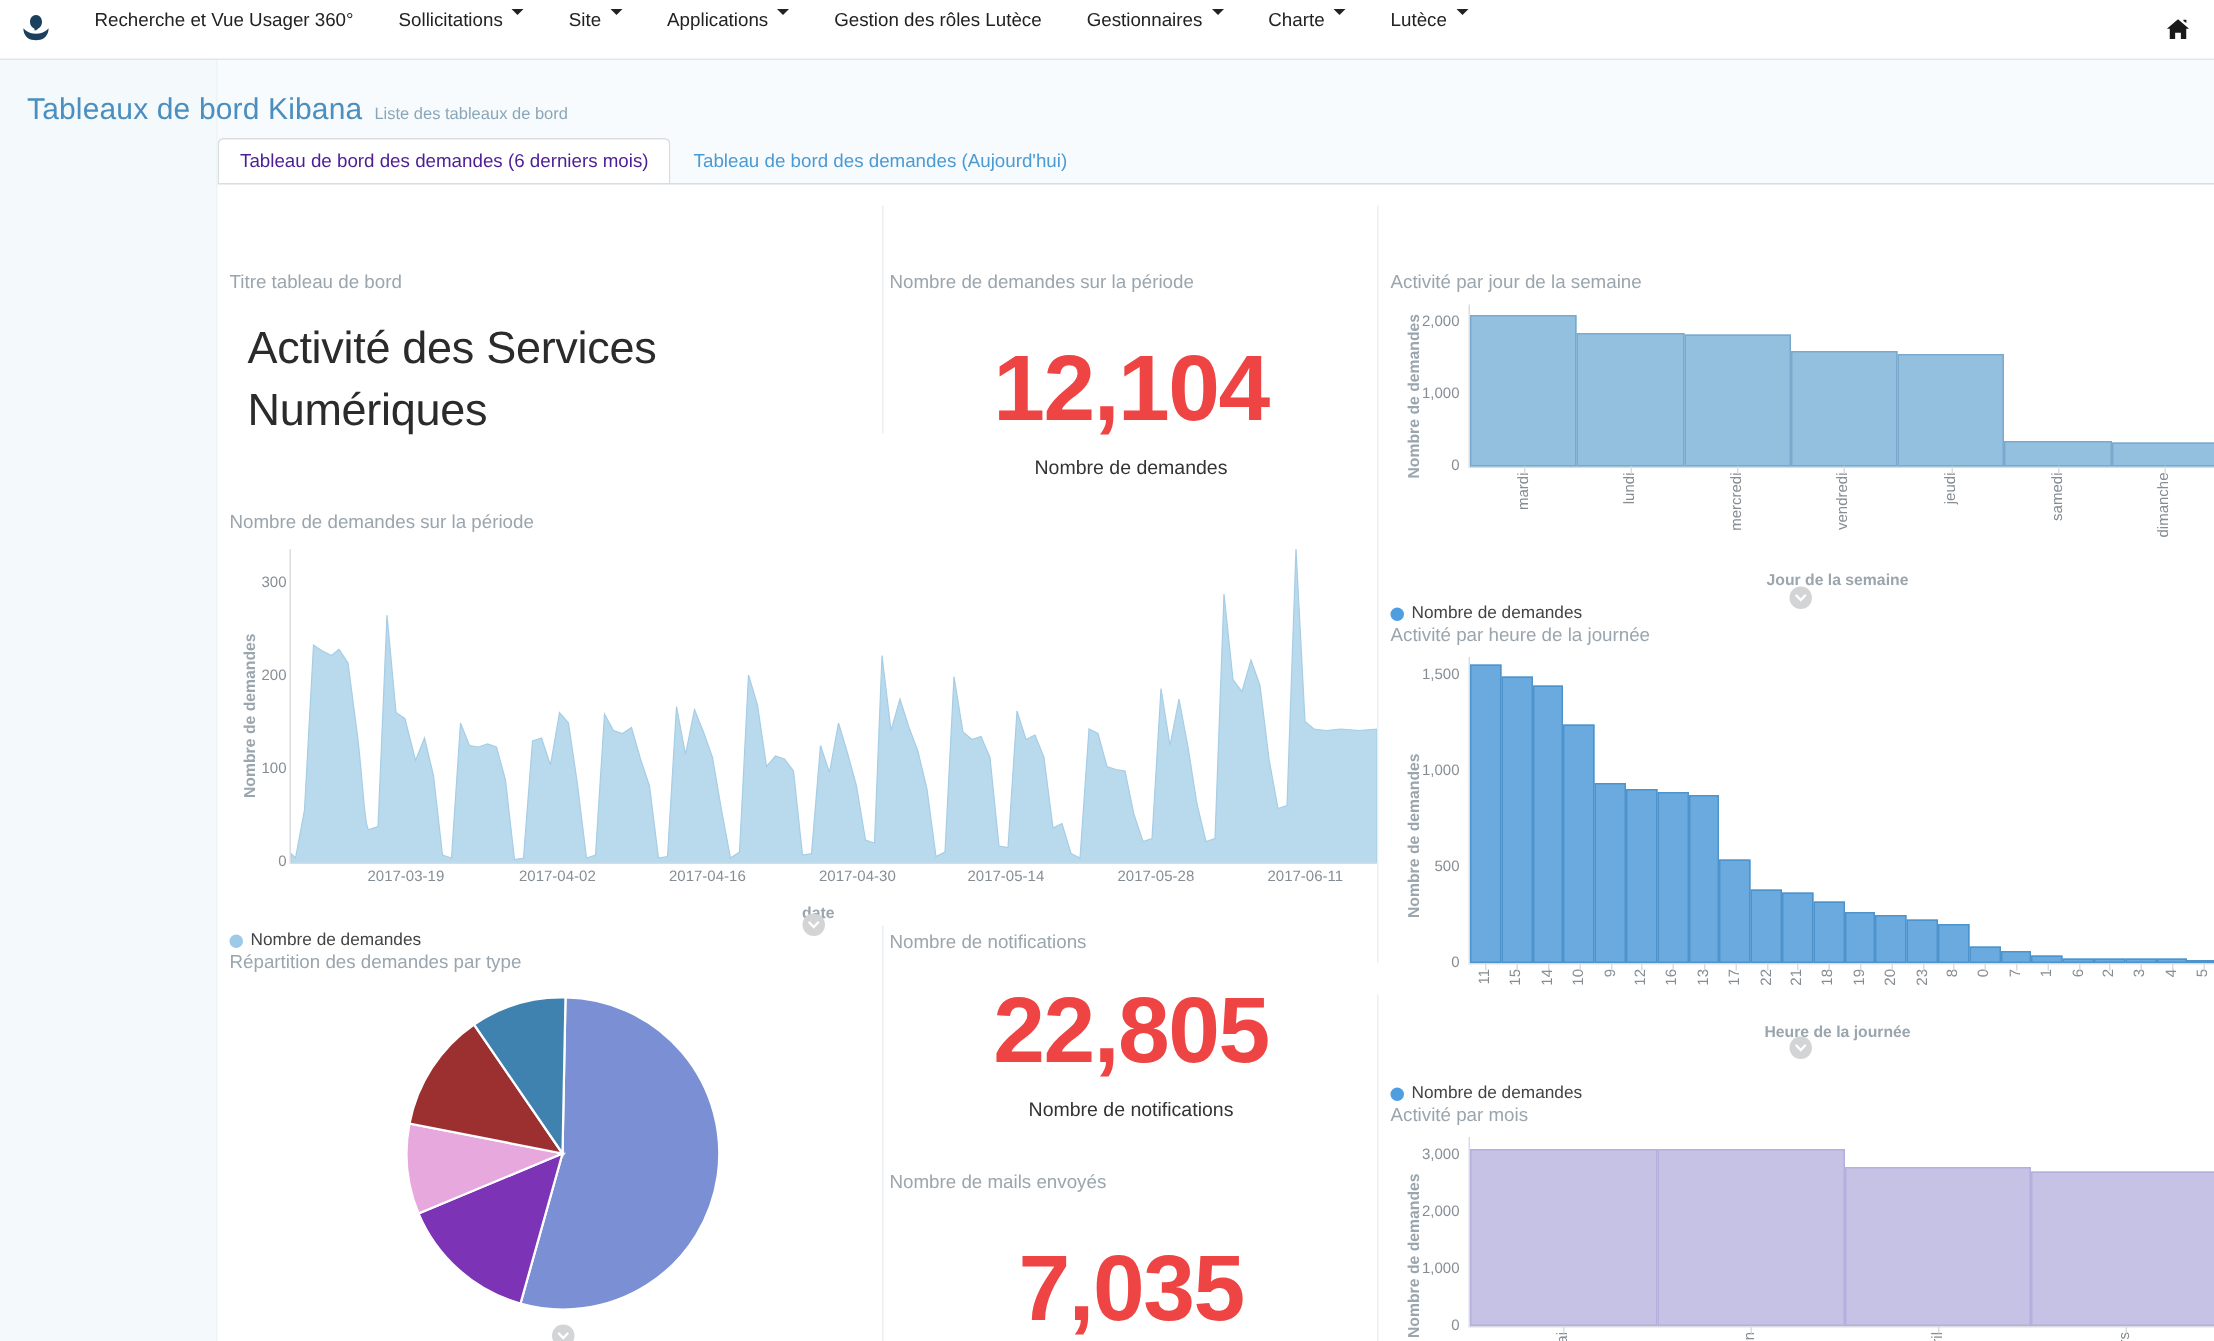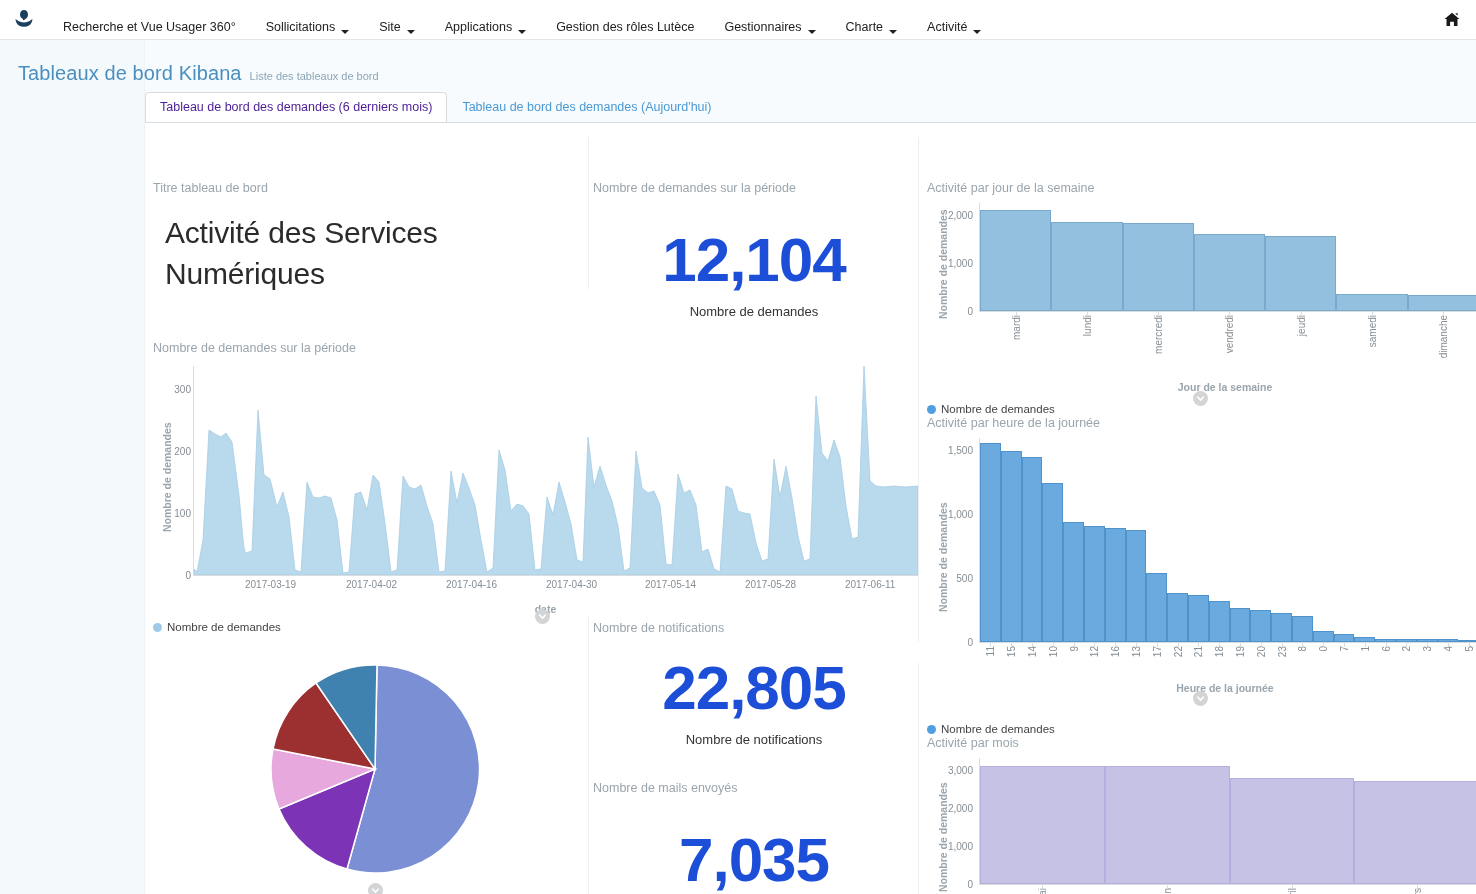--- a/index.html
+++ b/index.html
@@ -21,21 +21,21 @@
   .brand-logo {
     width: 48px; height: 40px;
     display: flex; align-items: center; justify-content: center;
     flex: 0 0 48px;
   }
   .brand-logo svg { display:block; }
   .nav-items { display: flex; align-items: center; height: 100%; }
   .nav-item {
     font-size: 12.5px; color: #222222;
     padding: 0 15px; height: 28px;
-    display: flex; align-items: flex-end; white-space: nowrap;
+    display: flex; align-items: flex-start; white-space: nowrap;
     cursor: pointer;
   }
   .caret {
     display: inline-block; margin-left: 6px;
     width: 0; height: 0;
     border-left: 4px solid transparent;
     border-right: 4px solid transparent;
     border-top: 4px solid #222;
   }
   .home-icon {
@@ -108,21 +108,21 @@
     font-size: 30px; color: #2b2b2b; font-weight: 400;
     line-height: 1.36; letter-spacing: -.2px;
     margin: 18px 0 0 12px;
   }
   .md-sub {
     font-size: 13px; color: #2b2b2b; margin: 12px 0 0 14px;
   }
 
   
   .metric-value {
-    font-size: 62px; font-weight: bold; color: #1d4ed8;
+    font-size: 62px; font-weight: bold; color: #ef4444;
     text-align: center; line-height: 1.05; letter-spacing: -1px;
   }
   .metric-label {
     font-size: 13px; color: #333333; text-align: center; margin-top: 12px;
   }
 
   
   .legend {
     display: flex; align-items: center; gap: 5px;
     font-size: 11.5px; color: #444; margin-bottom: 1px;
@@ -210,21 +210,21 @@
     </div>
     <div class="nav-item">
       <span>Gestionnaires</span>
       <span class="caret"></span>
     </div>
     <div class="nav-item">
       <span>Charte</span>
       <span class="caret"></span>
     </div>
     <div class="nav-item">
-      <span>Activité</span>
+      <span>Lutèce</span>
       <span class="caret"></span>
     </div>
   </div>
   <div class="home-icon">
     <svg width="16" height="15" viewBox="0 0 16 15">
       <path d="M8 0.8 L0.6 7.1 L2.5 7.1 L2.5 14 L6.1 14 L6.1 9.8 L9.9 9.8 L9.9 14 L13.5 14 L13.5 7.1 L15.4 7.1 Z" fill="#1a1a1a"></path>
       <path d="M11.6 1.2 L13.6 1.2 L13.6 3.4 L11.6 2.0 Z" fill="#1a1a1a"></path>
     </svg>
   </div>
 </div>
@@ -496,20 +496,21 @@
             <path d="M1.6 3 L4.5 6 L7.4 3" stroke="#ffffff" stroke-width="1.6" fill="none" stroke-linecap="round"></path>
           </svg>
       </div>
     </div>
 
     <div class="panel" style="left:8px; top:498px; width:430px; height:274px;">
       <div class="legend pale">
         <span class="dot"></span>
         <span>Nombre de demandes</span>
       </div>
+      <div class="panel-title">Répartition des demandes par type</div>
       <div class="pie-wrap" style="left:116px; top:42px;">
         <svg width="212" height="212" viewBox="0 0 212 212">
           <g transform="translate(106,106)">
 
             <path fill="#7b8fd4" stroke="#ffffff" stroke-width="1.5" d="M0,0 L2,-104 A104,104 0 1,1 -28,100 Z"></path>
 
             <path fill="#7d33b5" stroke="#ffffff" stroke-width="1.5" d="M0,0 L-28,100 A104,104 0 0,1 -96,40 Z"></path>
 
             <path fill="#e6a8dd" stroke="#ffffff" stroke-width="1.5" d="M0,0 L-96,40 A104,104 0 0,1 -102,-20 Z"></path>
 

